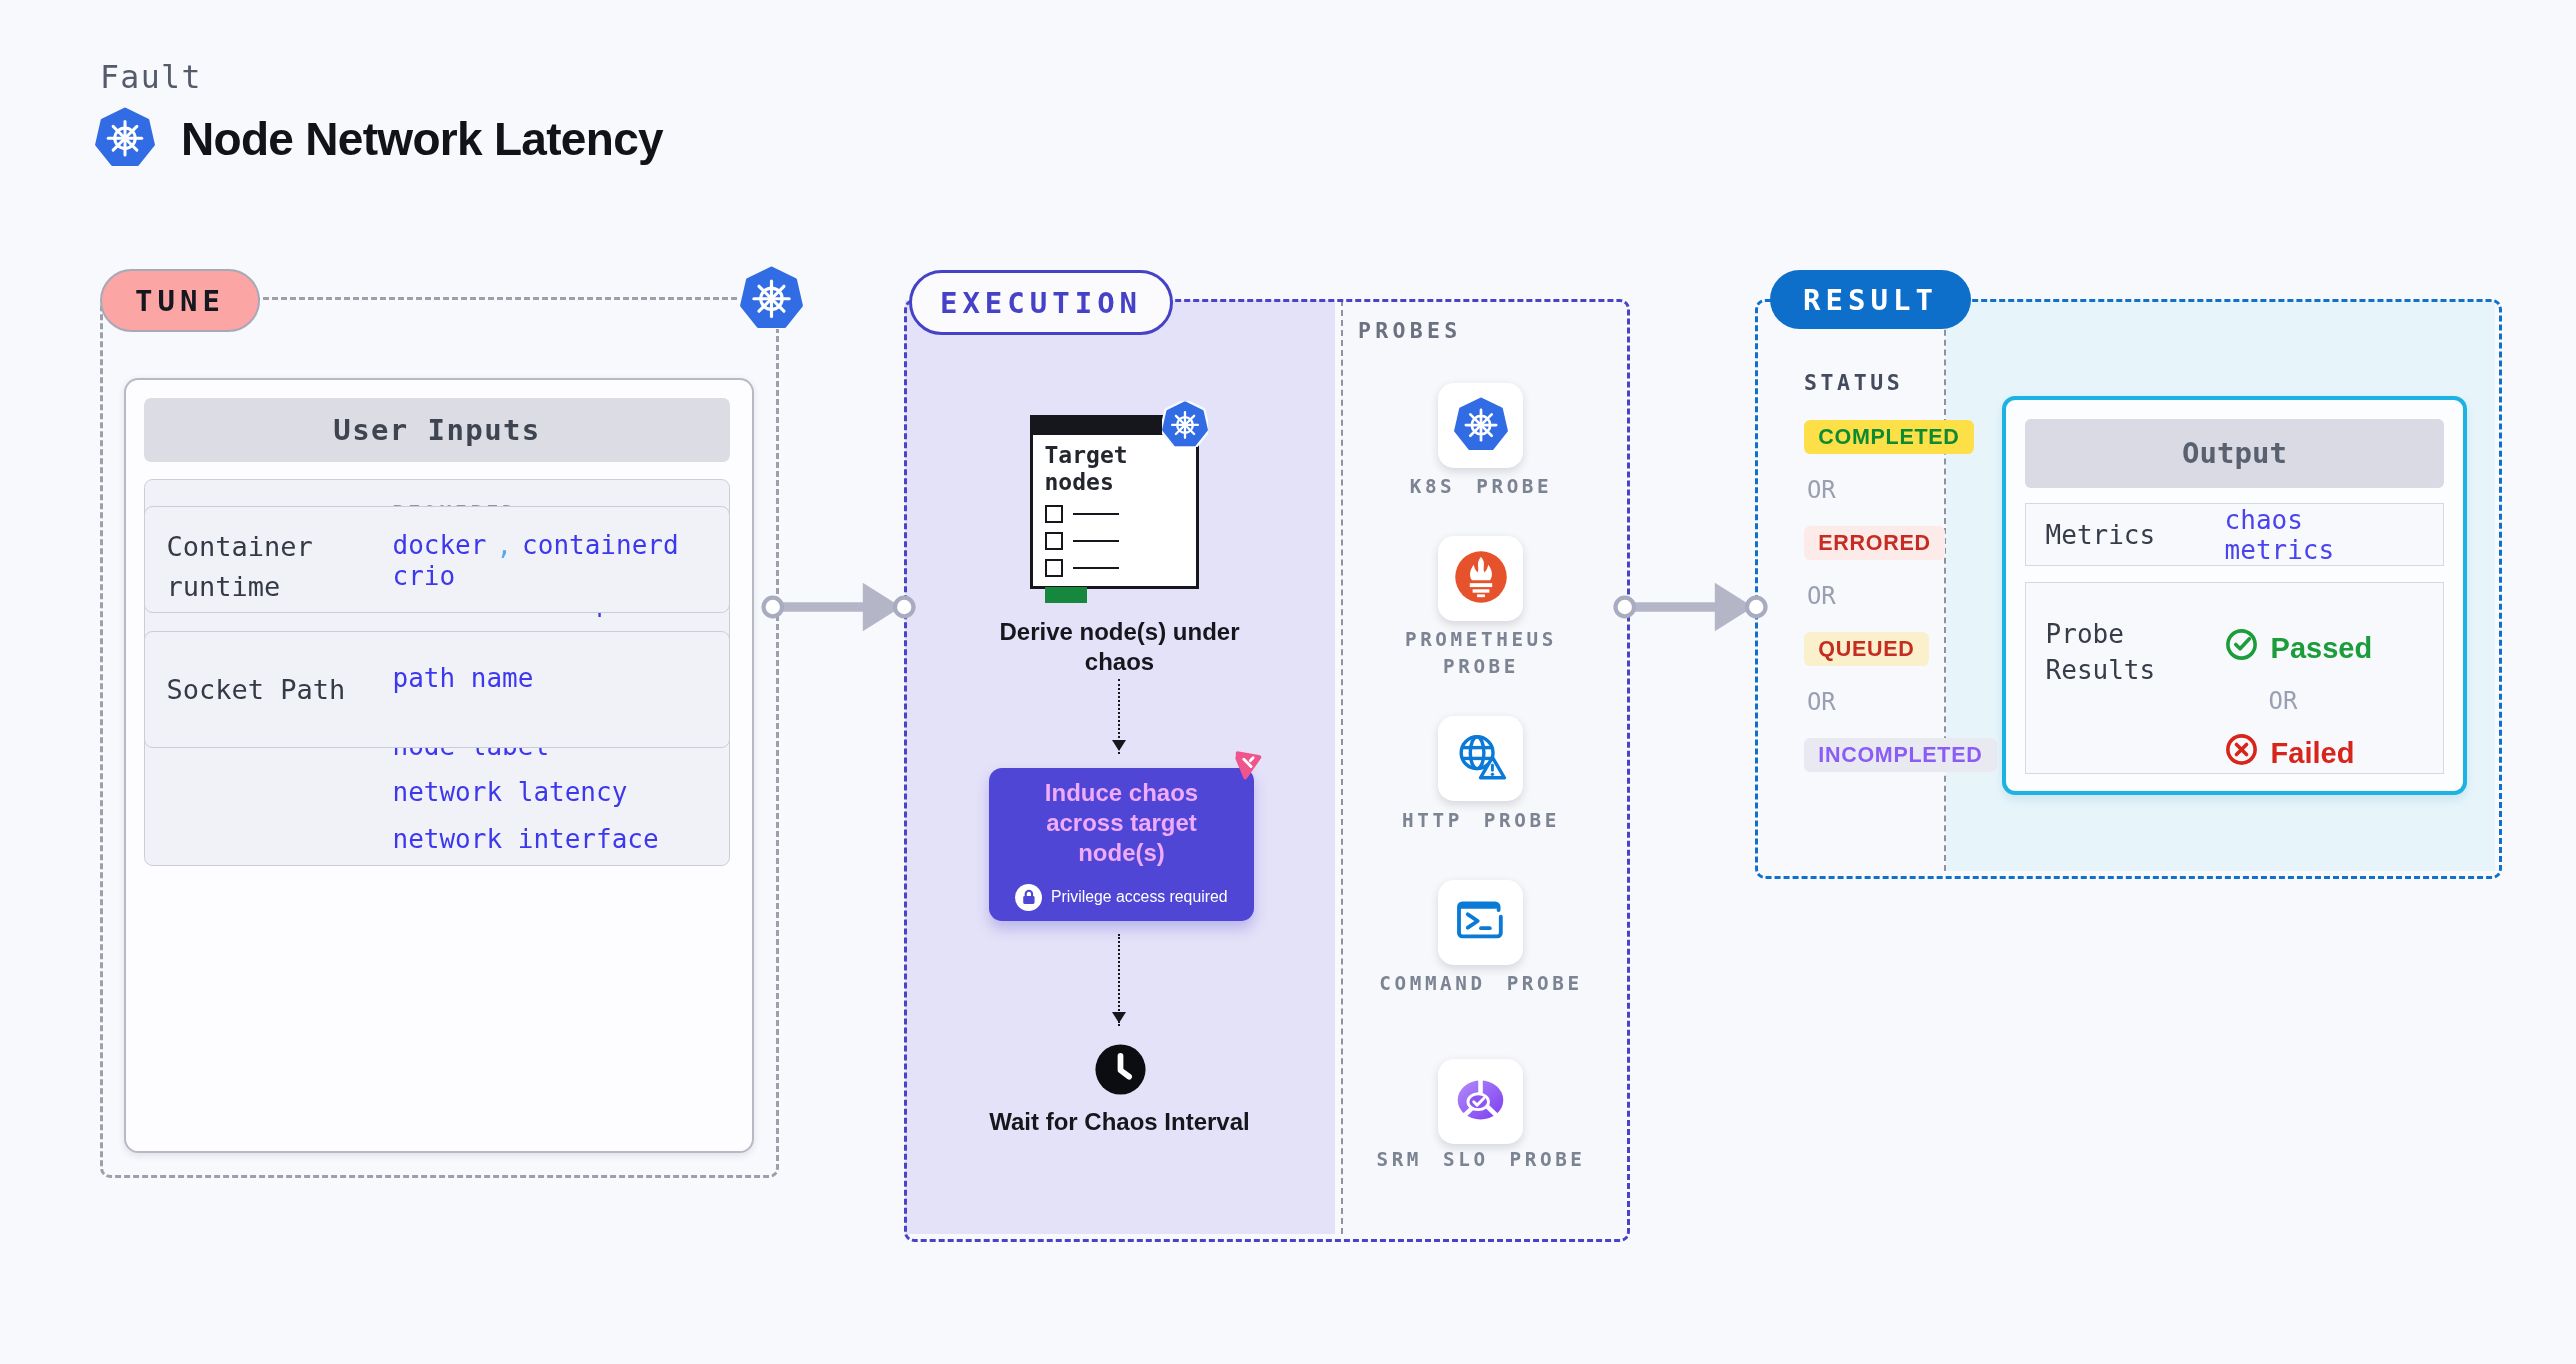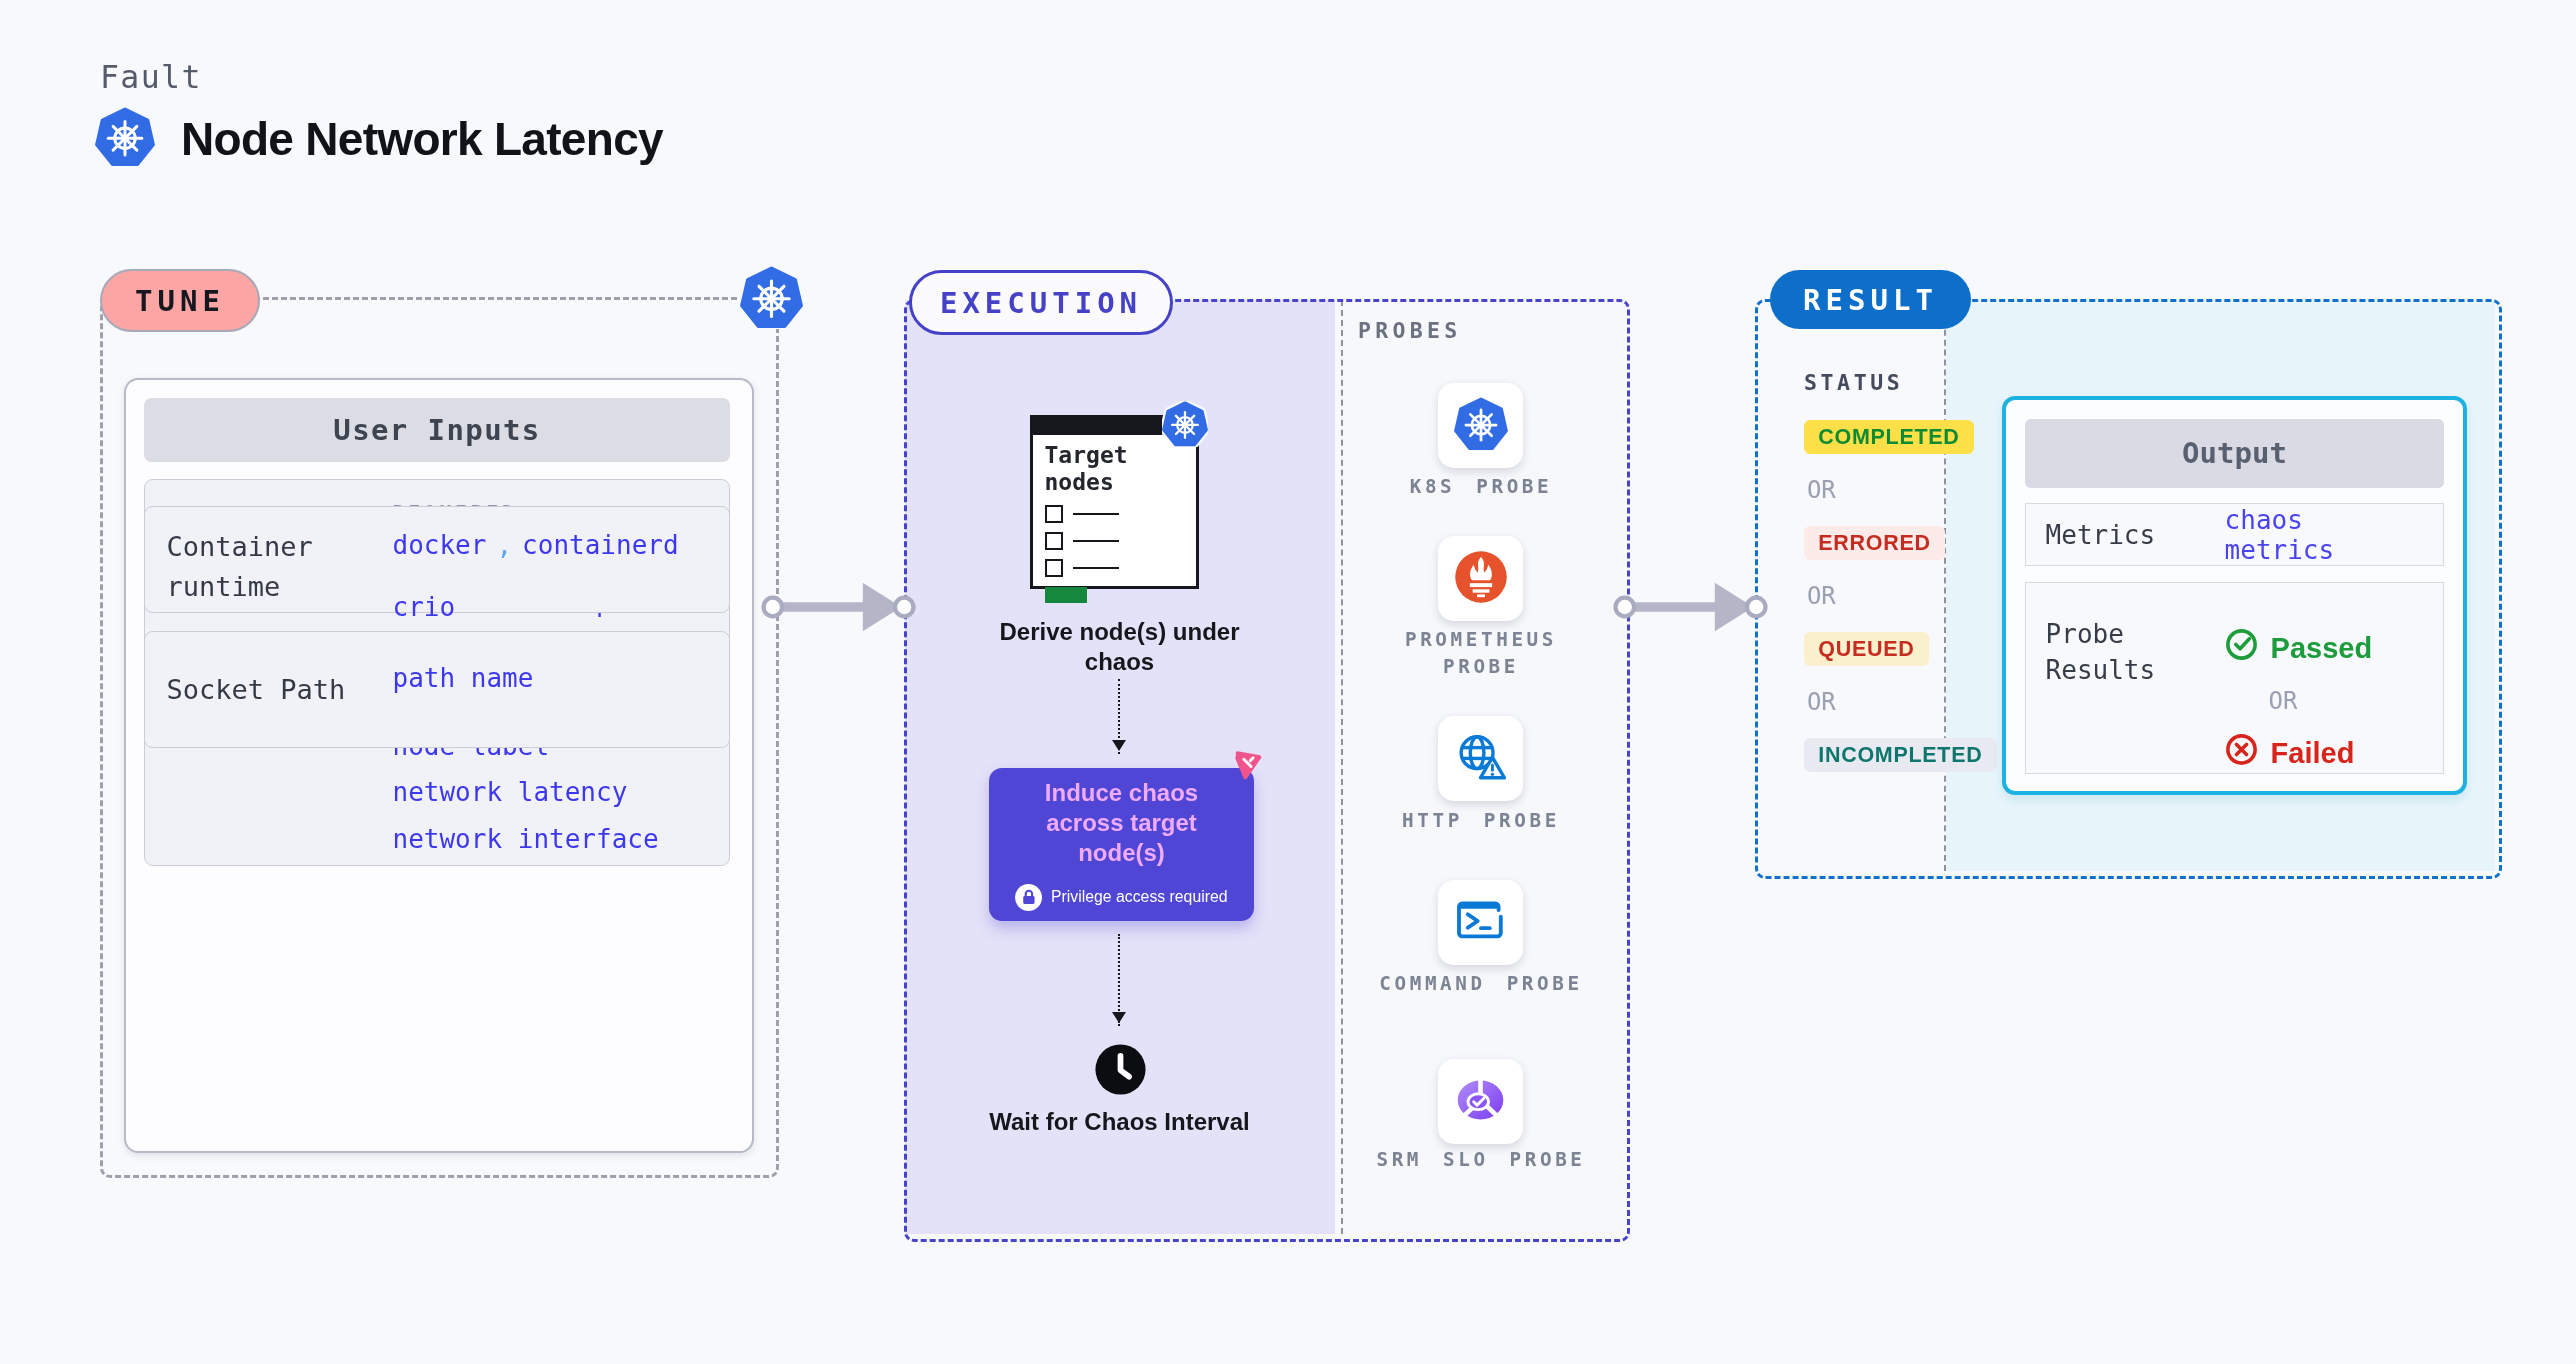--- a/index.html
+++ b/index.html
@@ -84,21 +84,21 @@
   .pc{left:1438px;}
   .pl{left:1359px;}
 
   
   #status-label{left:1804px;top:370px;font-weight:700;font-size:21.5px;letter-spacing:3.6px;color:#454b5e;z-index:4;}
   #status-list{left:1804px;top:420px;display:flex;flex-direction:column;align-items:flex-start;gap:22px;z-index:4;}
   .status-badge{height:34px;padding:0 14.3px;border-radius:6.4px;font-weight:700;font-size:21.5px;letter-spacing:0.7px;}
   .st-green{color:#0e8a33;background:#fde047;}
   .st-red{color:#c62d22;background:#fcebe9;}
   .st-yellow{color:#c62d22;background:#fbf0cc;}
-  .st-gray{color:#0f766e;background:#e9eaf1;}
+  .st-gray{color:#8b5cf6;background:#e9eaf1;}
   .or{font-size:24px;color:#9aa0b2;padding-left:2.9px;}
 
   
   #output-card{left:2002px;top:396px;width:465px;height:399px;background:#fcfdff;border:4.3px solid #1cb2e2;
                border-radius:13px;box-shadow:0 4.3px 10px rgba(20,120,160,.12);z-index:4;box-sizing:border-box;
                padding:18.6px;display:flex;flex-direction:column;gap:15.8px;}
   #output-header{height:69px;background:#d9dae3;border-radius:5.7px;font-weight:700;font-size:29px;color:#596070;flex:none;}
   .out-row{background:#f8f9fd;border:1.4px solid #d6d8e2;border-radius:0;display:flex;padding:0 20px;box-sizing:border-box;}
   #metrics-row{height:63px;align-items:center;flex:none;}
   #probe-row{flex:1;padding-top:33px;}
@@ -167,21 +167,21 @@
     <span class="grp-label" style="margin-top:10px">OPTIONAL</span>
     <span class="blue-link">target node</span>
     <span class="blue-link">node label</span>
     <span class="blue-link">network latency</span>
     <span class="blue-link">network interface</span>
   </div>
 </div>
 
 <div class="abs sub-card" id="runtime-card">
   <div class="sub-label">Container runtime</div>
-  <div class="col" style="gap:32px;padding-top:2.9px">
+  <div class="col" style="gap:1px;padding-top:2.9px">
     <span class="runtime-row">
       <span class="blue-link">docker</span>
       <span class="comma">,</span>
       <span class="blue-link">containerd</span>
     </span>
     <span class="blue-link">crio</span>
   </div>
 </div>
 
 <div class="abs sub-card" id="socket-card">

